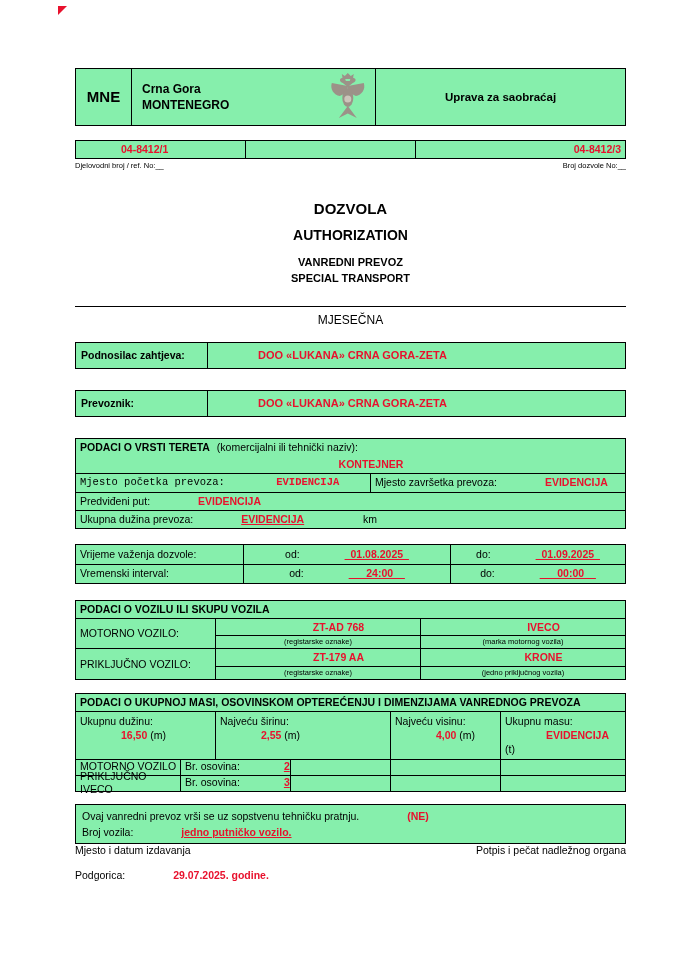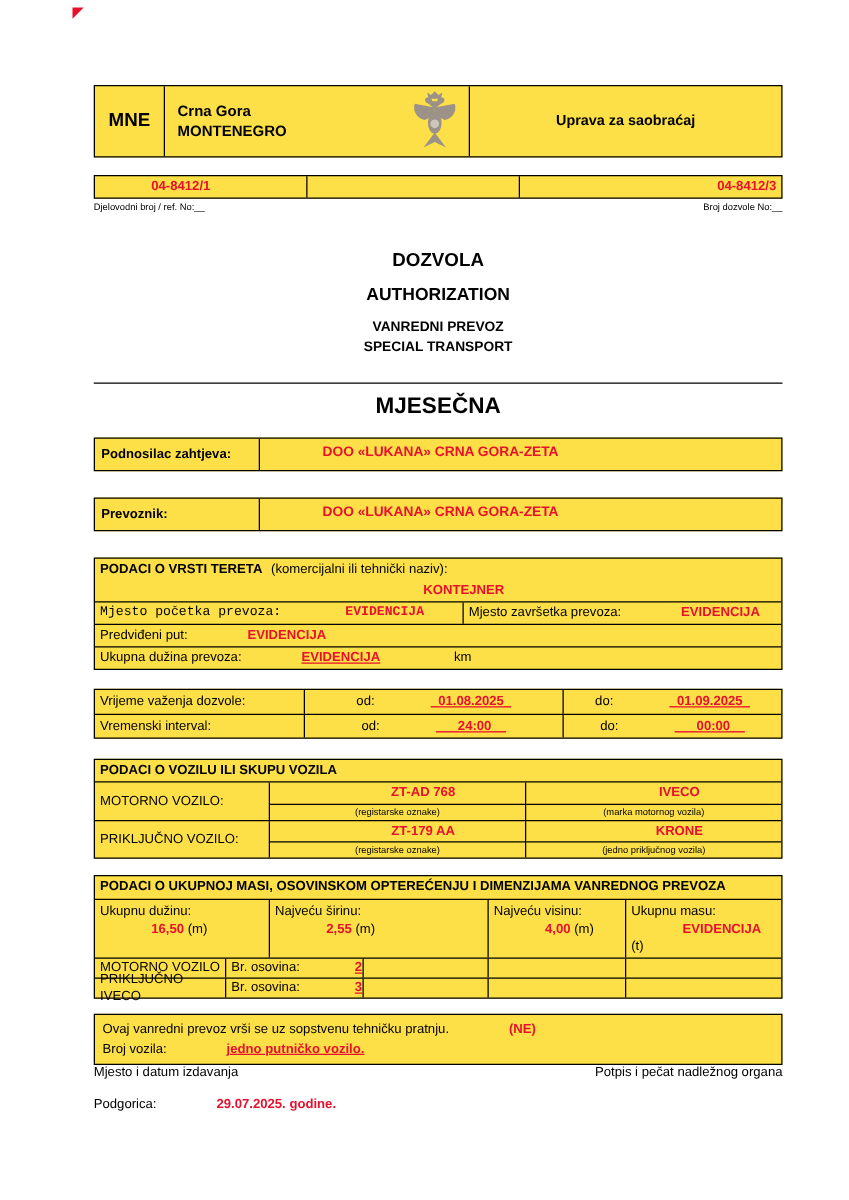--- a/index.html
+++ b/index.html
@@ -12,21 +12,21 @@
   }
   .page { position: relative; width: 679px; height: 960px; background: #fff; overflow: hidden; }
   .corner-marker {
     position: absolute; left: 58px; top: 6px;
     width: 0; height: 0;
     border-top: 9px solid var(--red);
     border-right: 9px solid transparent;
   }
   .doc { position: absolute; left: 75px; top: 68px; width: 551px; font-size: 10.5px; line-height: 1.25; }
 
-  .box { border: 1px solid #000; background: #fde047; }
+  .box { border: 1px solid #000; background: #86efac; }
   .bt { border-top: 1px solid #000; }
   .red { color: var(--red); font-weight: 700; padding-left: 41px; }
   .ul { text-decoration: underline; }
   .bold { font-weight: 700; }
   .center { text-align: center; }
 
   
   .header { display: flex; height: 58px; position: relative; }
   .h-mne { width: 56px; border-right: 1px solid #000; display: flex; align-items: center; justify-content: center; font-size: 15px; font-weight: 700; }
   .h-names { width: 244px; border-right: 1px solid #000; display: flex; flex-direction: column; justify-content: center; padding-left: 10px; font-size: 12px; font-weight: 700; line-height: 1.35; }
@@ -40,21 +40,21 @@
   .ref-c3 { flex: 1; padding: 2px 4px; text-align: right; }
   .ref-captions { display: flex; justify-content: space-between; font-size: 7.5px; margin-top: 2px; }
 
   
   .titles { margin-top: 30px; text-align: center; }
   .t1 { font-size: 15px; font-weight: 700; }
   .t2 { font-size: 14px; font-weight: 700; margin-top: 8px; }
   .t3 { font-size: 11px; font-weight: 700; margin-top: 11px; }
   .t4 { font-size: 11px; font-weight: 700; margin-top: 3px; }
   .sep { margin-top: 20px; border-top: 1px solid #000; }
-  .period { margin-top: 6px; text-align: center; font-size: 18px; font-weight: 700; }
+  .period { margin-top: 6px; text-align: center; font-size: 12px; font-weight: 400; }
 
   
   .party { margin-top: 14px; display: flex; height: 27px; }
   .party + .party { margin-top: 21px; }
   .party .lab { width: 132px; border-right: 1px solid #000; display: flex; align-items: center; padding-left: 5px; font-weight: 700; }
   .party .val { flex: 1; display: flex; align-items: center; padding-left: 9px; font-size: 11px; }
 
   
   .cargo { margin-top: 21px; }
   .crow { padding: 2px 4px; }

